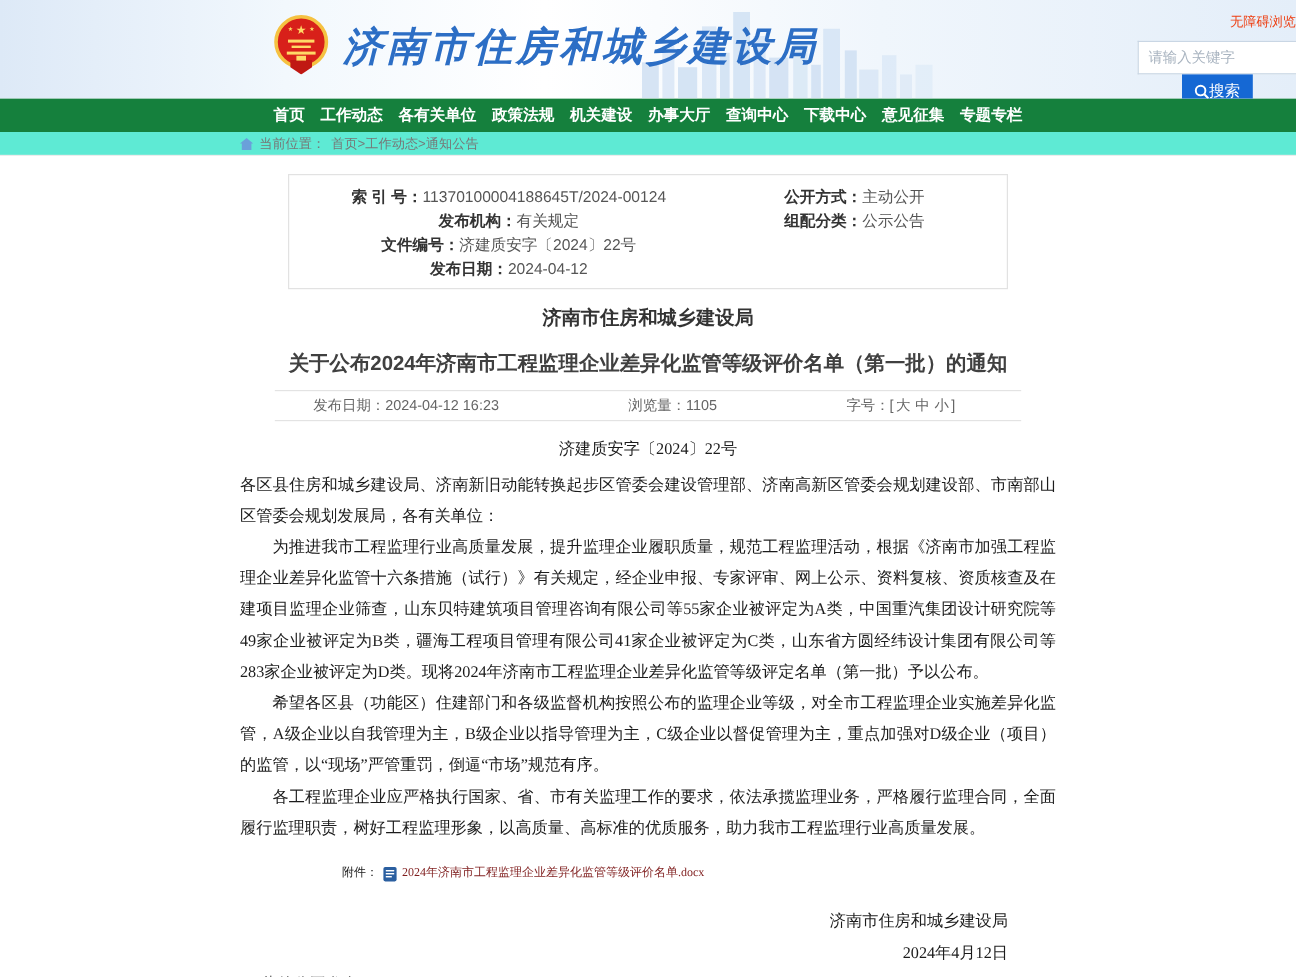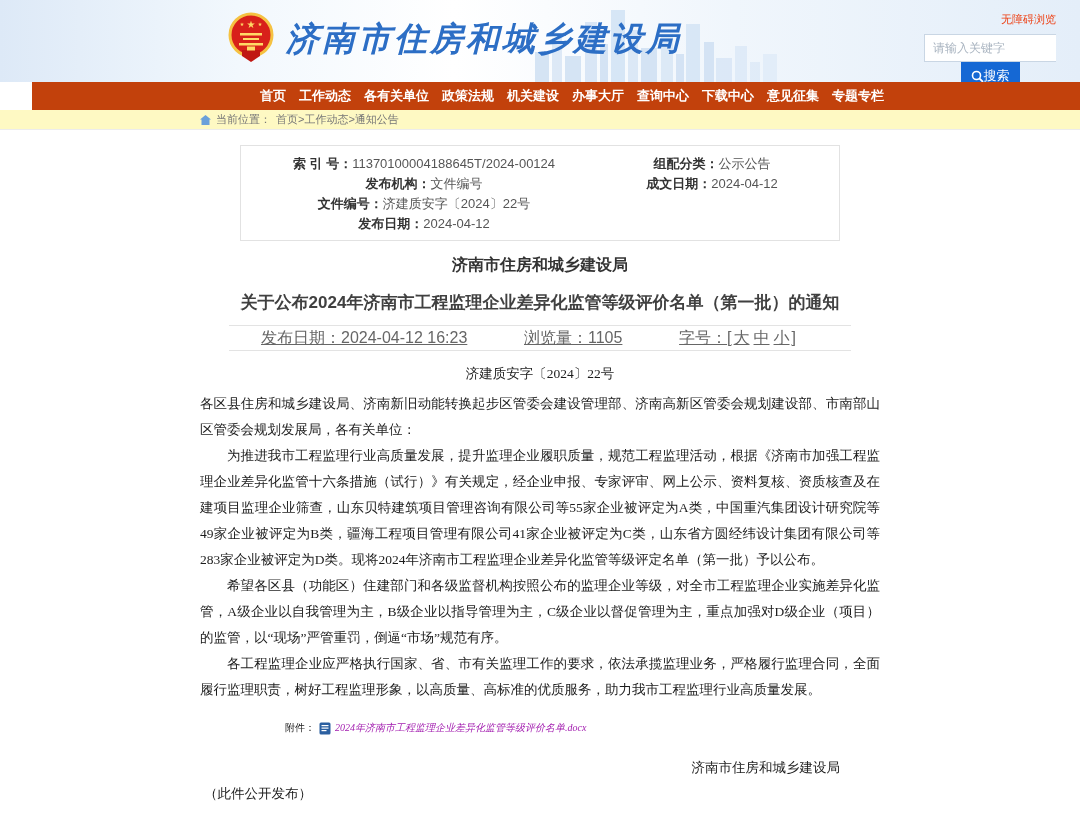--- a/index.html
+++ b/index.html
@@ -15,43 +15,43 @@
     background:linear-gradient(90deg,#dde9f7 0%,#f2f8fd 22%,#ffffff 42%,#f0f6fc 68%,#e4eef9 100%);
     overflow:hidden;
   }
   .skyline{ position:absolute; left:535px; bottom:0; opacity:.85; }
   .logo-title{ position:absolute; left:228px; top:12px; display:flex; align-items:center; gap:12px; }
   .site-title{
     font-family:"DejaVu Serif","Liberation Serif",serif;
     font-style:italic; font-weight:bold; font-size:33px; color:#2c6ec5; letter-spacing:3px;
     white-space:nowrap;
   }
-  .header-right{ position:absolute; right:24px; top:9px; text-align:right; }
+  .header-right{ position:absolute; right:0; top:9px; text-align:right; }
   .accessibility{ font-size:11px; color:#ee3f12; text-decoration:none; cursor:pointer; }
   .search-row{ margin-top:7px; display:flex; align-items:center;flex-direction:column; }
   .search-input{
     width:132px; height:28px; border:1px solid #c9d6e4; border-right:none;
     padding:0 8px; font-size:12px; color:#666; outline:none; background:#fff;
   }
   .search-input::placeholder{ color:#a9b4c0; }
   .search-btn{
     height:28px; padding:0 10px; background:#1568d4; color:#fff; border:none;
     font-size:13px; display:flex; align-items:center; gap:0; cursor:pointer;
   }
 
   
-  .navbar{ height:28px; background:#c2410c; display:flex; align-items:center;margin-left:32px; }
+  .navbar{ height:28px; background:#15803d; display:flex; align-items:center; }
   .nav-inner{ width:680px; margin-left:200px; display:flex; justify-content:space-between; padding:0 28px; }
   .nav-item{ color:#ffffff; font-size:13px; font-weight:bold; text-decoration:none; cursor:pointer; white-space:nowrap; }
 
   
   .breadcrumb-bar{
     height:20px; display:flex; align-items:center; gap:5px;
     padding-left:200px; font-size:11px; color:#777;
-    background:#fef9c3; border-bottom:1px solid #ececec;
+    background:#5eead4; border-bottom:1px solid #ececec;
   }
   .breadcrumb-path{ color:#777; text-decoration:none; cursor:pointer; }
 
   
   .meta-box{
     width:600px; margin:15px auto 0; border:1px solid #e2e2e2;
     display:flex; padding:8px 0 6px 22px; background:#fff;
   }
   .meta-col-left{ width:322px; }
   .meta-col-right{ flex:1; }
@@ -59,36 +59,36 @@
   .meta-label{ font-weight:bold; color:#333; }
   .meta-value{ color:#555; }
 
   
   .org-heading{ margin-top:14px; text-align:center; font-size:16px; font-weight:bold; color:#333; }
   .doc-title{ margin-top:15px; text-align:center; font-size:17px; font-weight:bold; color:#404040; padding:0 160px; }
   .article-meta{
     width:622px; margin:11px auto 0; height:26px;
     border-top:1px solid #e3e3e3; border-bottom:1px solid #e3e3e3;
     display:flex; align-items:center; justify-content:space-between;
-    padding:0 55px 0 32px; font-size:16px; color:#666;text-decoration:underline;
+    padding:0 55px 0 32px; font-size:12px; color:#666;
   }
   .article-meta a{ color:#666; text-decoration:none; cursor:pointer; margin:0 2px; }
 
   
   .doc-body{
     width:680px; margin:10px auto 0;
     font-family:"Liberation Serif","DejaVu Serif",serif;
     font-size:13.5px; color:#1c1c1c; line-height:26px;
   }
   .doc-number{ text-align:center; margin-bottom:4px; }
   .salutation{ text-align:justify; }
   .para{ text-indent:2em; text-align:justify; }
   .attachment-row{ margin-top:12px; padding-left:85px; display:flex; align-items:center; gap:4px; font-size:10px; }
   .att-label{ color:#1c1c1c; }
-  .att-link{ color:#a21caf; text-decoration:none; cursor:pointer;font-style:italic; }
+  .att-link{ color:#7f1d1d; text-decoration:none; cursor:pointer; }
   .signature{ margin-top:14px; text-align:right; padding-right:40px; line-height:26px; }
   .footer-note{ margin-top:2px; padding-left:4px; line-height:22px; }
 </style>
 </head>
 <body>
 
 <header class="site-header">
   <svg class="skyline" width="250" height="78" viewBox="0 0 250 78">
     <g fill="#cfe0f3">
       <rect x="0" y="48" width="14" height="30"></rect>
@@ -171,35 +171,35 @@
 </div>
 
 <main>
 
   <section class="meta-box">
     <div class="meta-col-left">
       <div class="meta-field">
         <span class="meta-label">索 引 号：</span><span class="meta-value">11370100004188645T/2024-00124</span>
       </div>
       <div class="meta-field">
-        <span class="meta-label">发布机构：</span><span class="meta-value">文件编号</span>
+        <span class="meta-label">发布机构：</span><span class="meta-value">有关规定</span>
       </div>
       <div class="meta-field">
         <span class="meta-label">文件编号：</span><span class="meta-value">济建质安字〔2024〕22号</span>
       </div>
       <div class="meta-field">
         <span class="meta-label">发布日期：</span><span class="meta-value">2024-04-12</span>
       </div>
     </div>
     <div class="meta-col-right">
       <div class="meta-field">
+        <span class="meta-label">公开方式：</span><span class="meta-value">主动公开</span>
+      </div>
+      <div class="meta-field">
         <span class="meta-label">组配分类：</span><span class="meta-value">公示公告</span>
-      </div>
-      <div class="meta-field">
-        <span class="meta-label">成文日期：</span><span class="meta-value">2024-04-12</span>
       </div>
     </div>
   </section>
 
   <h2 class="org-heading">济南市住房和城乡建设局</h2>
   <h1 class="doc-title">关于公布2024年济南市工程监理企业差异化监管等级评价名单（第一批）的通知</h1>
 
   <div class="article-meta">
     <span>
       <span>发布日期：</span><span>2024-04-12 16:23</span>
@@ -227,18 +227,19 @@
           <rect x="2.5" y="3" width="7" height="1.2" fill="#ffffff"></rect>
           <rect x="2.5" y="5.5" width="7" height="1.2" fill="#ffffff"></rect>
           <rect x="2.5" y="8" width="5" height="1.2" fill="#ffffff"></rect>
         </svg>
       </span>
       <a class="att-link">2024年济南市工程监理企业差异化监管等级评价名单.docx</a>
     </div>
 
     <div class="signature">
       <div>济南市住房和城乡建设局</div>
+      <div>2024年4月12日</div>
     </div>
 
     <div class="footer-note">（此件公开发布）</div>
   </article>
 
 </main>
 
 </body></html>

